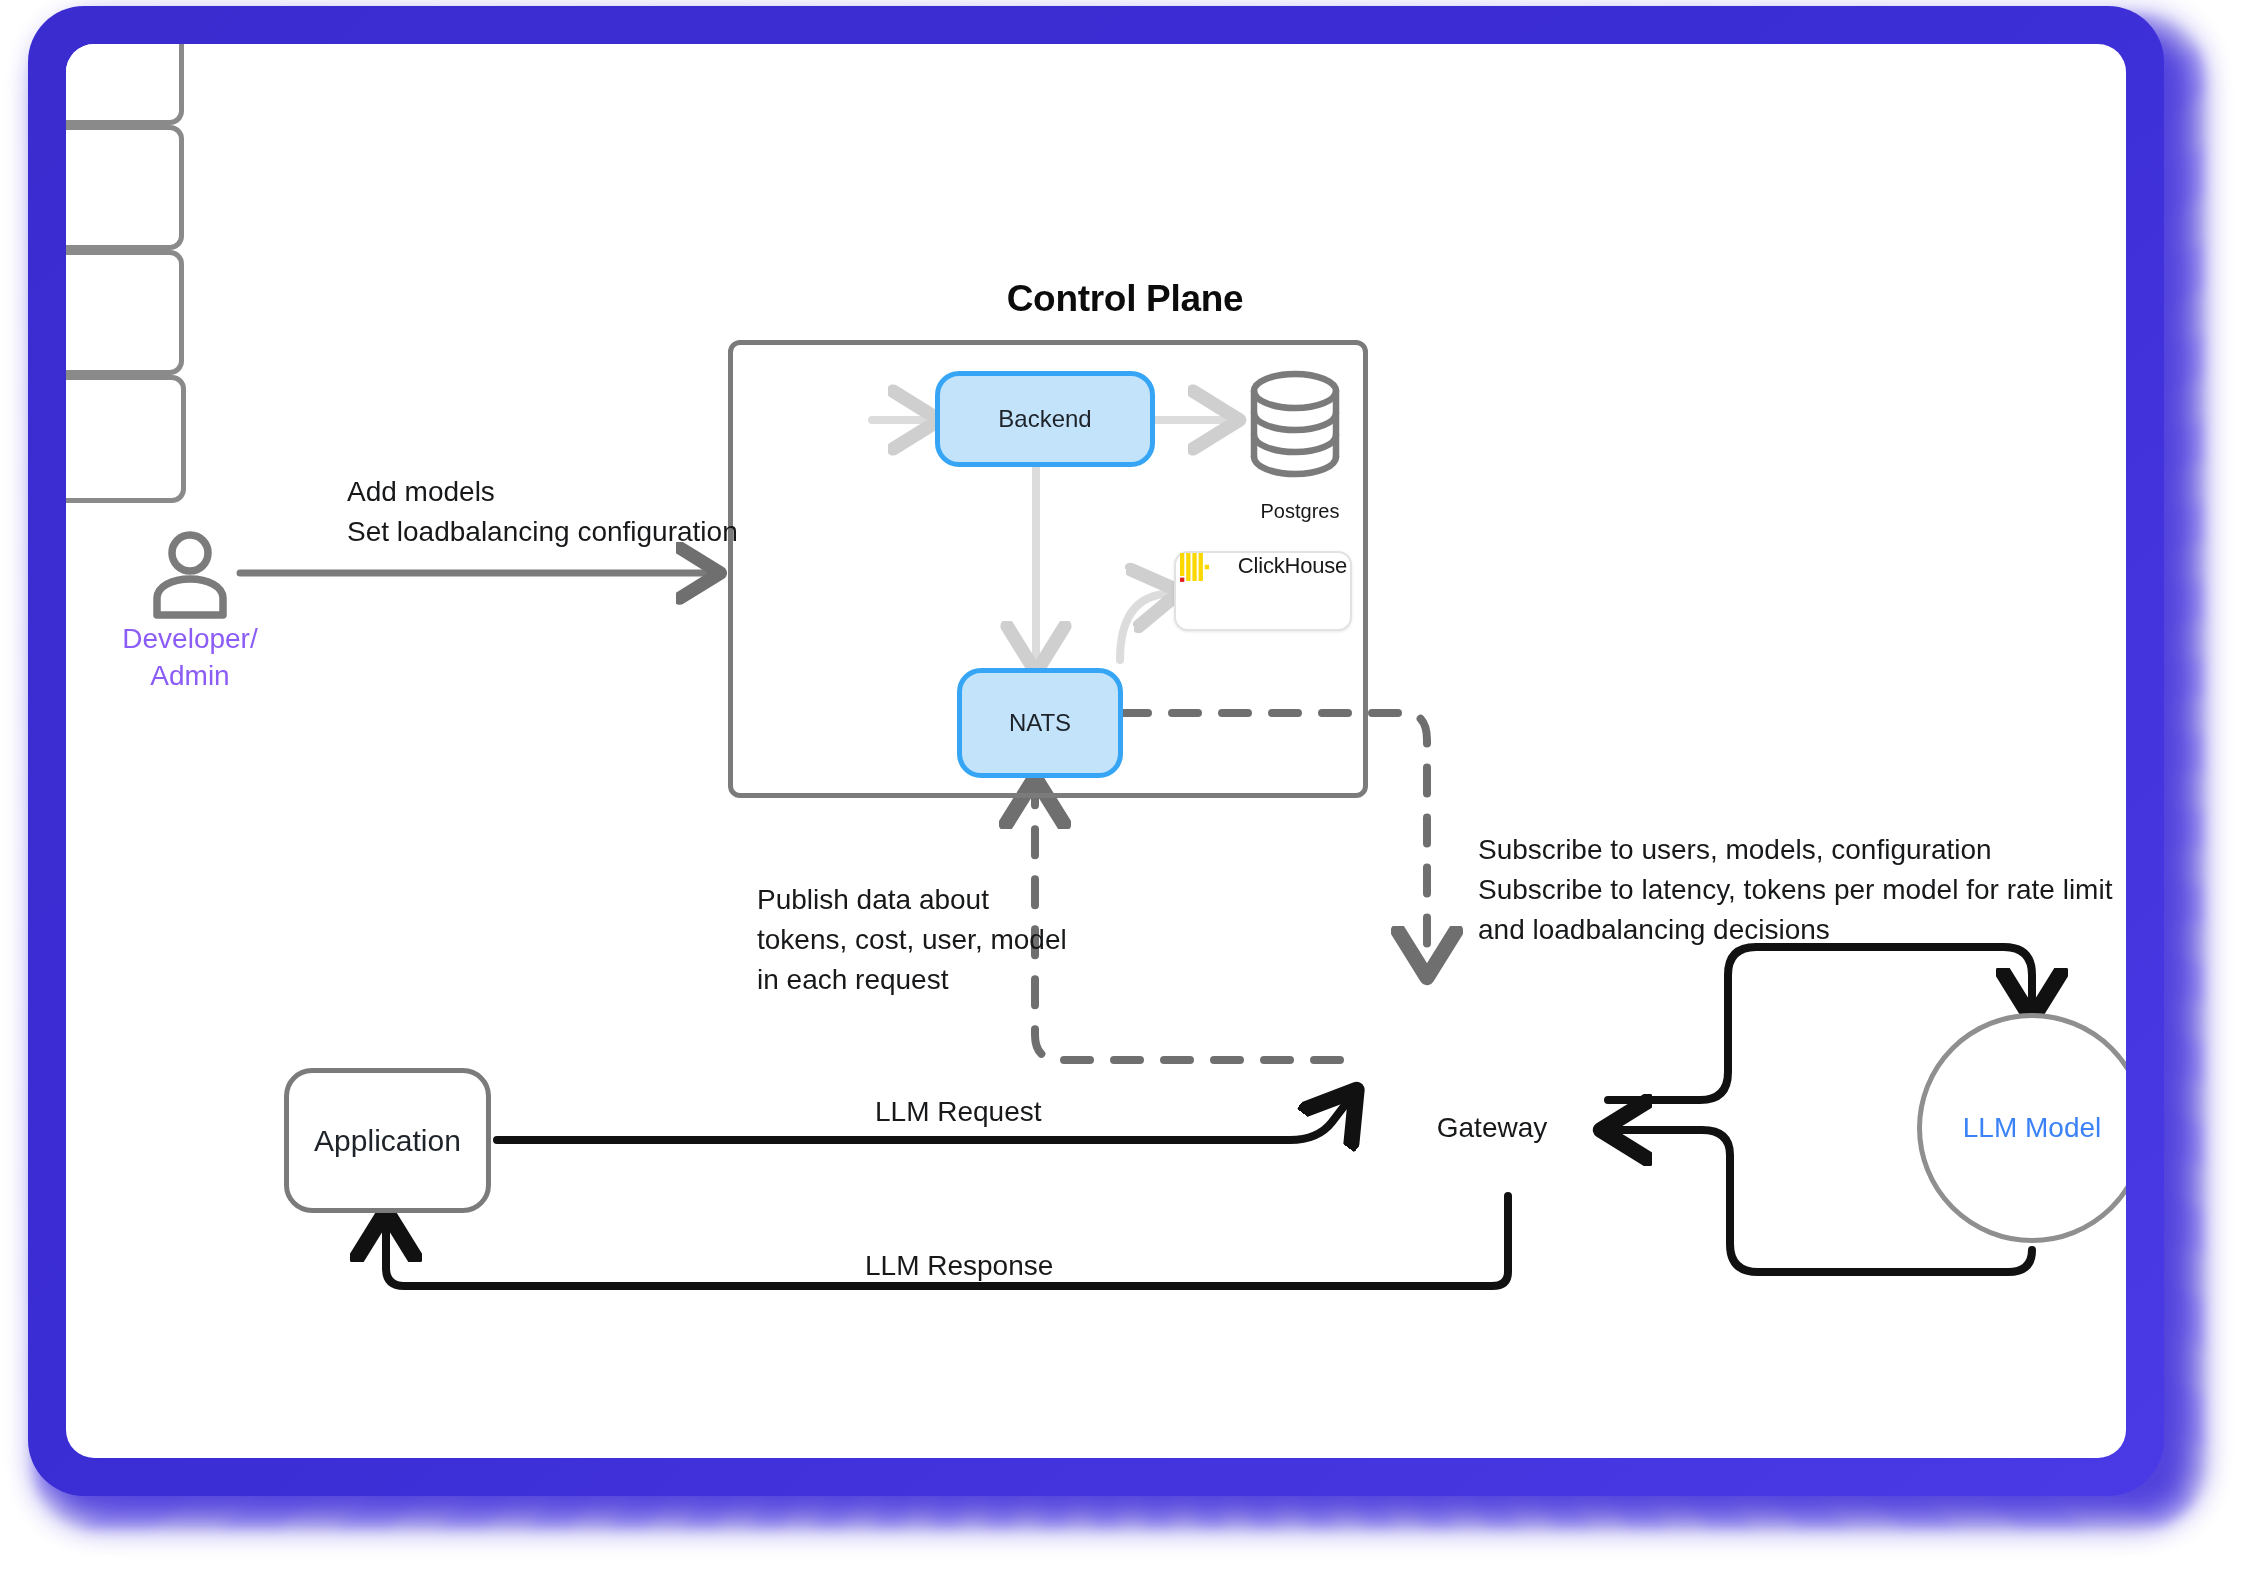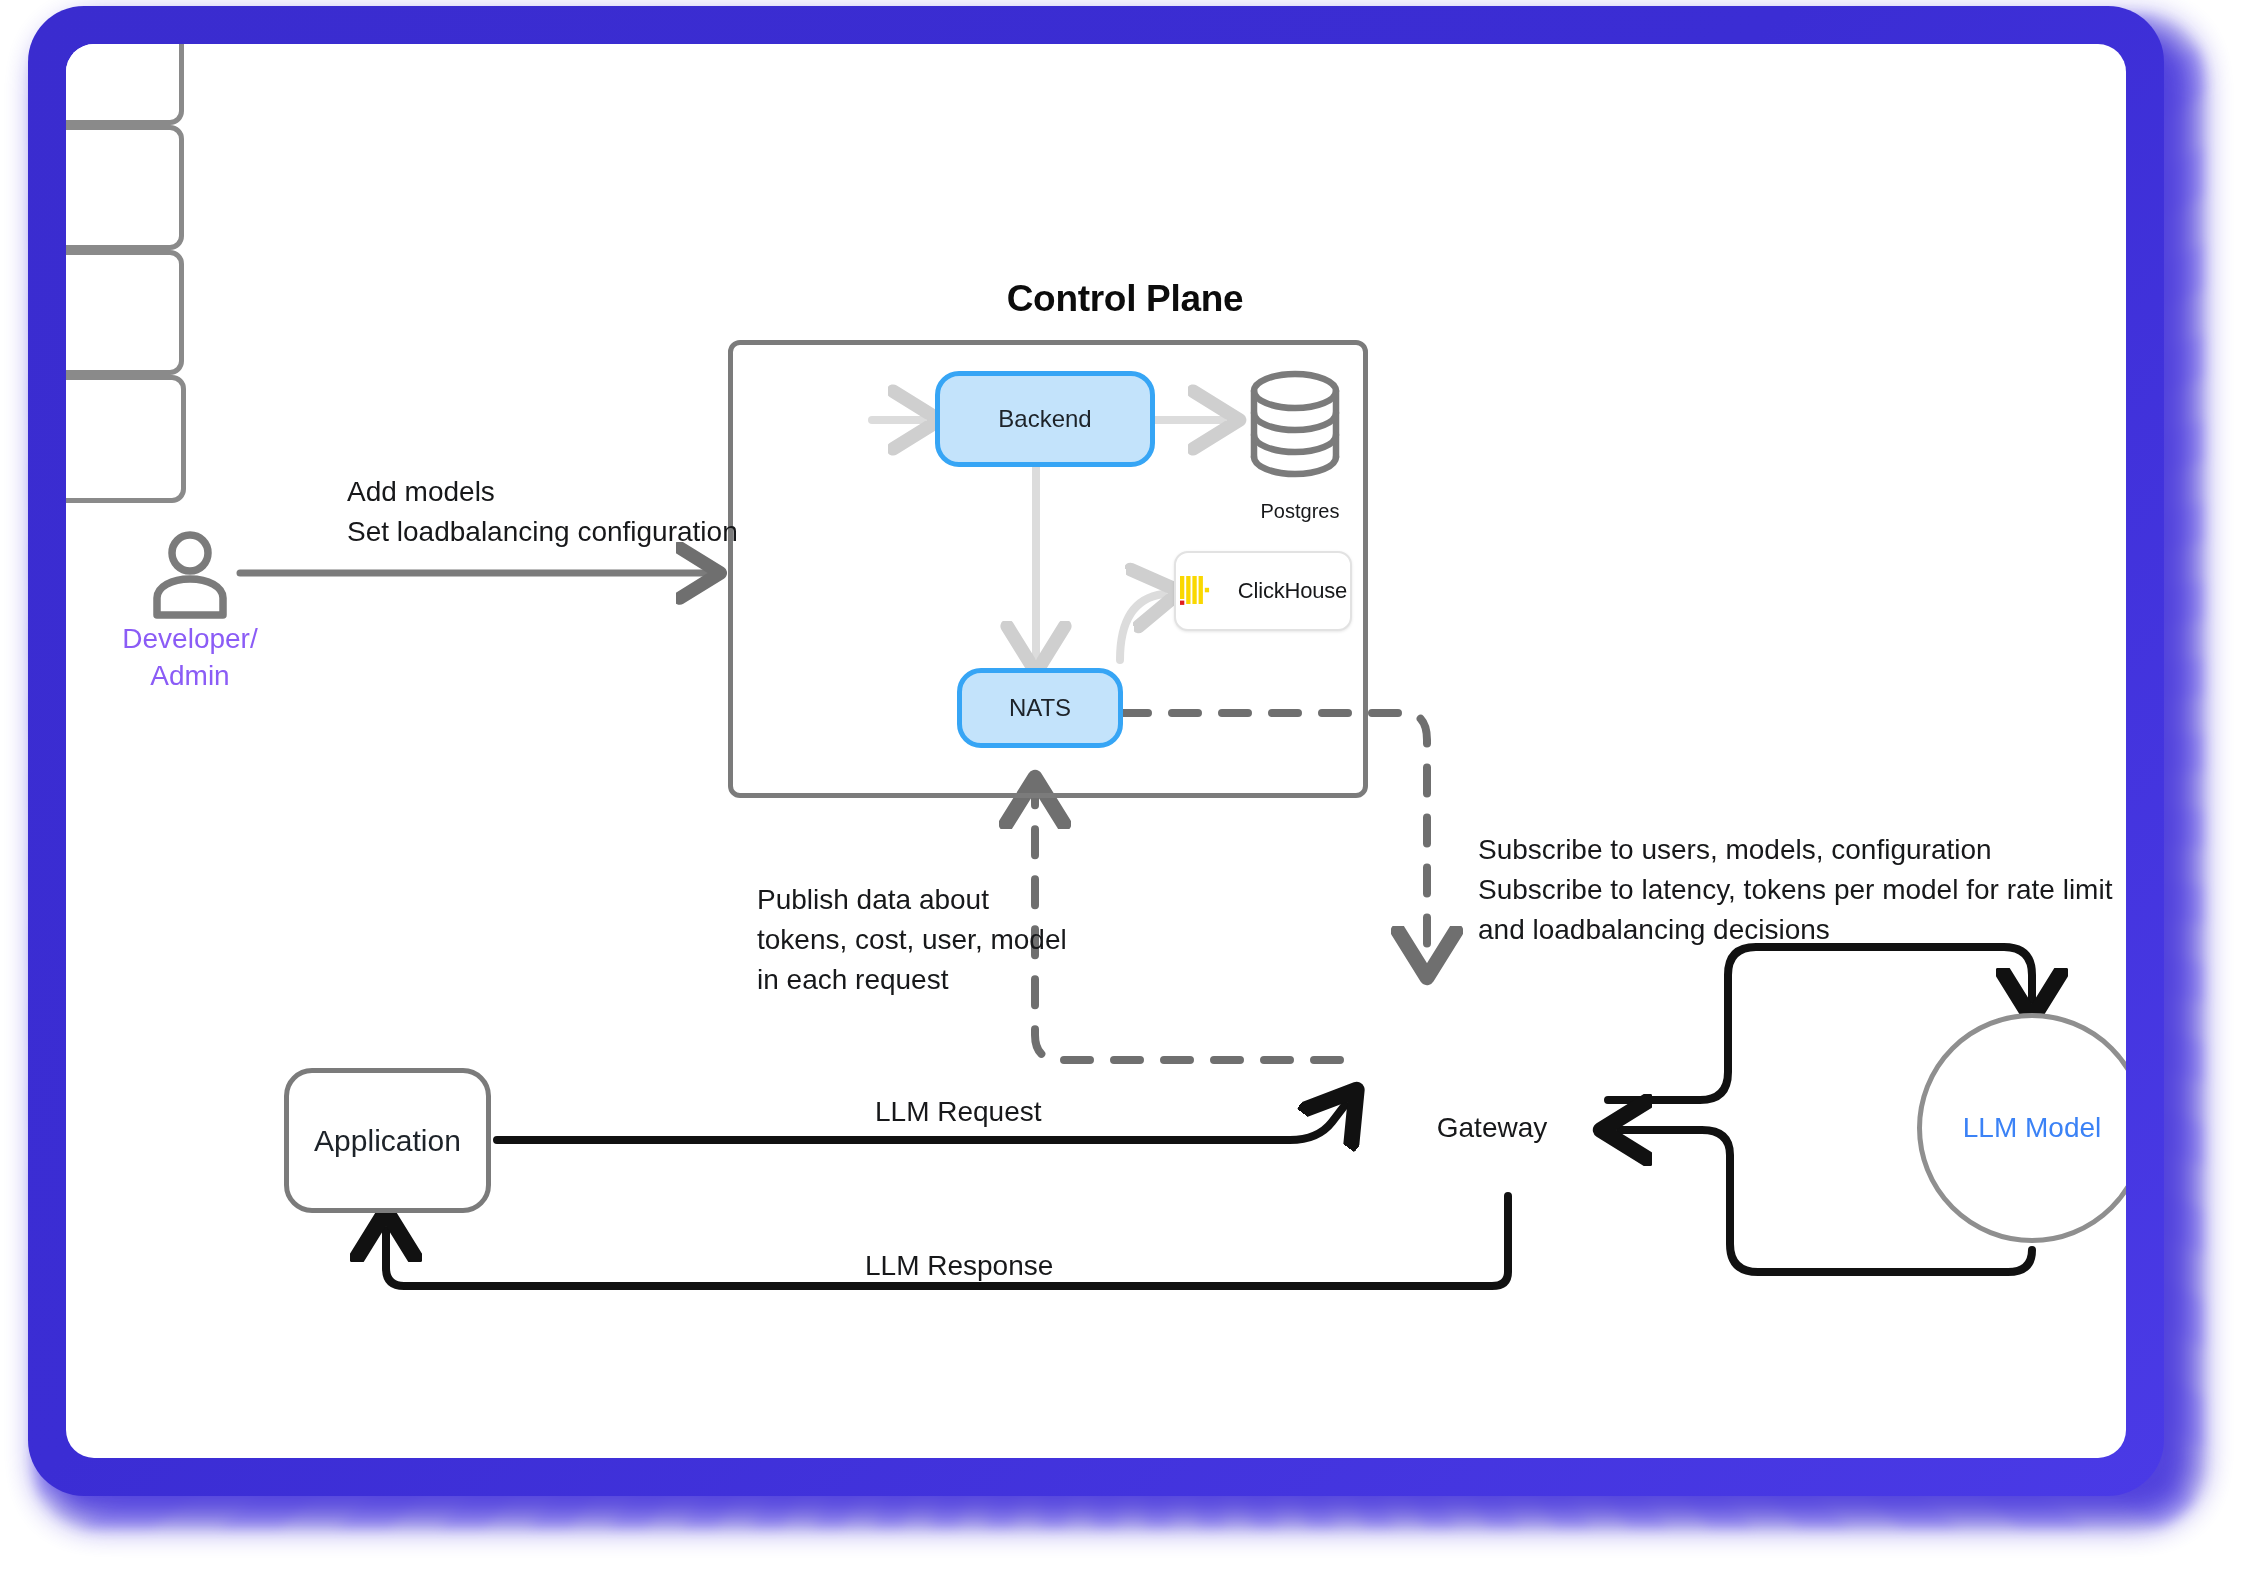--- a/index.html
+++ b/index.html
@@ -112,21 +112,20 @@
   }
   #clickhouse-chip {
     position: absolute;
     left: 1174px; top: 551px;
     width: 178px; height: 80px;
     box-sizing: border-box;
     background: #ffffff;
     border: 2px solid #e2e2e2;
     border-radius: 14px;
     display: flex;
-    align-items: center;
     justify-content: center;
     gap: 27px;
     box-shadow: 0 1px 3px rgba(0,0,0,.10);
   }
   #clickhouse-chip .ch-label {
     font-size: 22px;
     color: #17181a;
     letter-spacing: -.2px;
   }
   #postgres-label {
@@ -248,21 +247,21 @@
 
       <div id="control-plane-title">Control Plane</div>
 
       <div id="control-plane-box"></div>
 
 
       <div class="node blue-box" style="left:935px; top:371px; width:220px; height:96px;">
         <span>Backend</span>
       </div>
 
-      <div class="node blue-box" style="left:957px; top:668px; width:166px; height:80px;">
+      <div class="node blue-box" style="left:957px; top:668px; width:166px; height:110px;">
         <span>NATS</span>
       </div>
 
       <svg style="position:absolute; left:1240px; top:368px;" width="110" height="112" viewBox="0 0 110 112">
         <g fill="none" stroke="#7b7b7b" stroke-width="6.5" stroke-linecap="round">
           <ellipse cx="55" cy="23" rx="41" ry="17"></ellipse>
           <path d="M14,23 L14,89"></path>
           <path d="M96,23 L96,89"></path>
           <path d="M14,89 C14,98.4 32.3,106 55,106 C77.7,106 96,98.4 96,89"></path>
           <path d="M14,45 C14,54.4 32.3,62 55,62 C77.7,62 96,54.4 96,45"></path>

